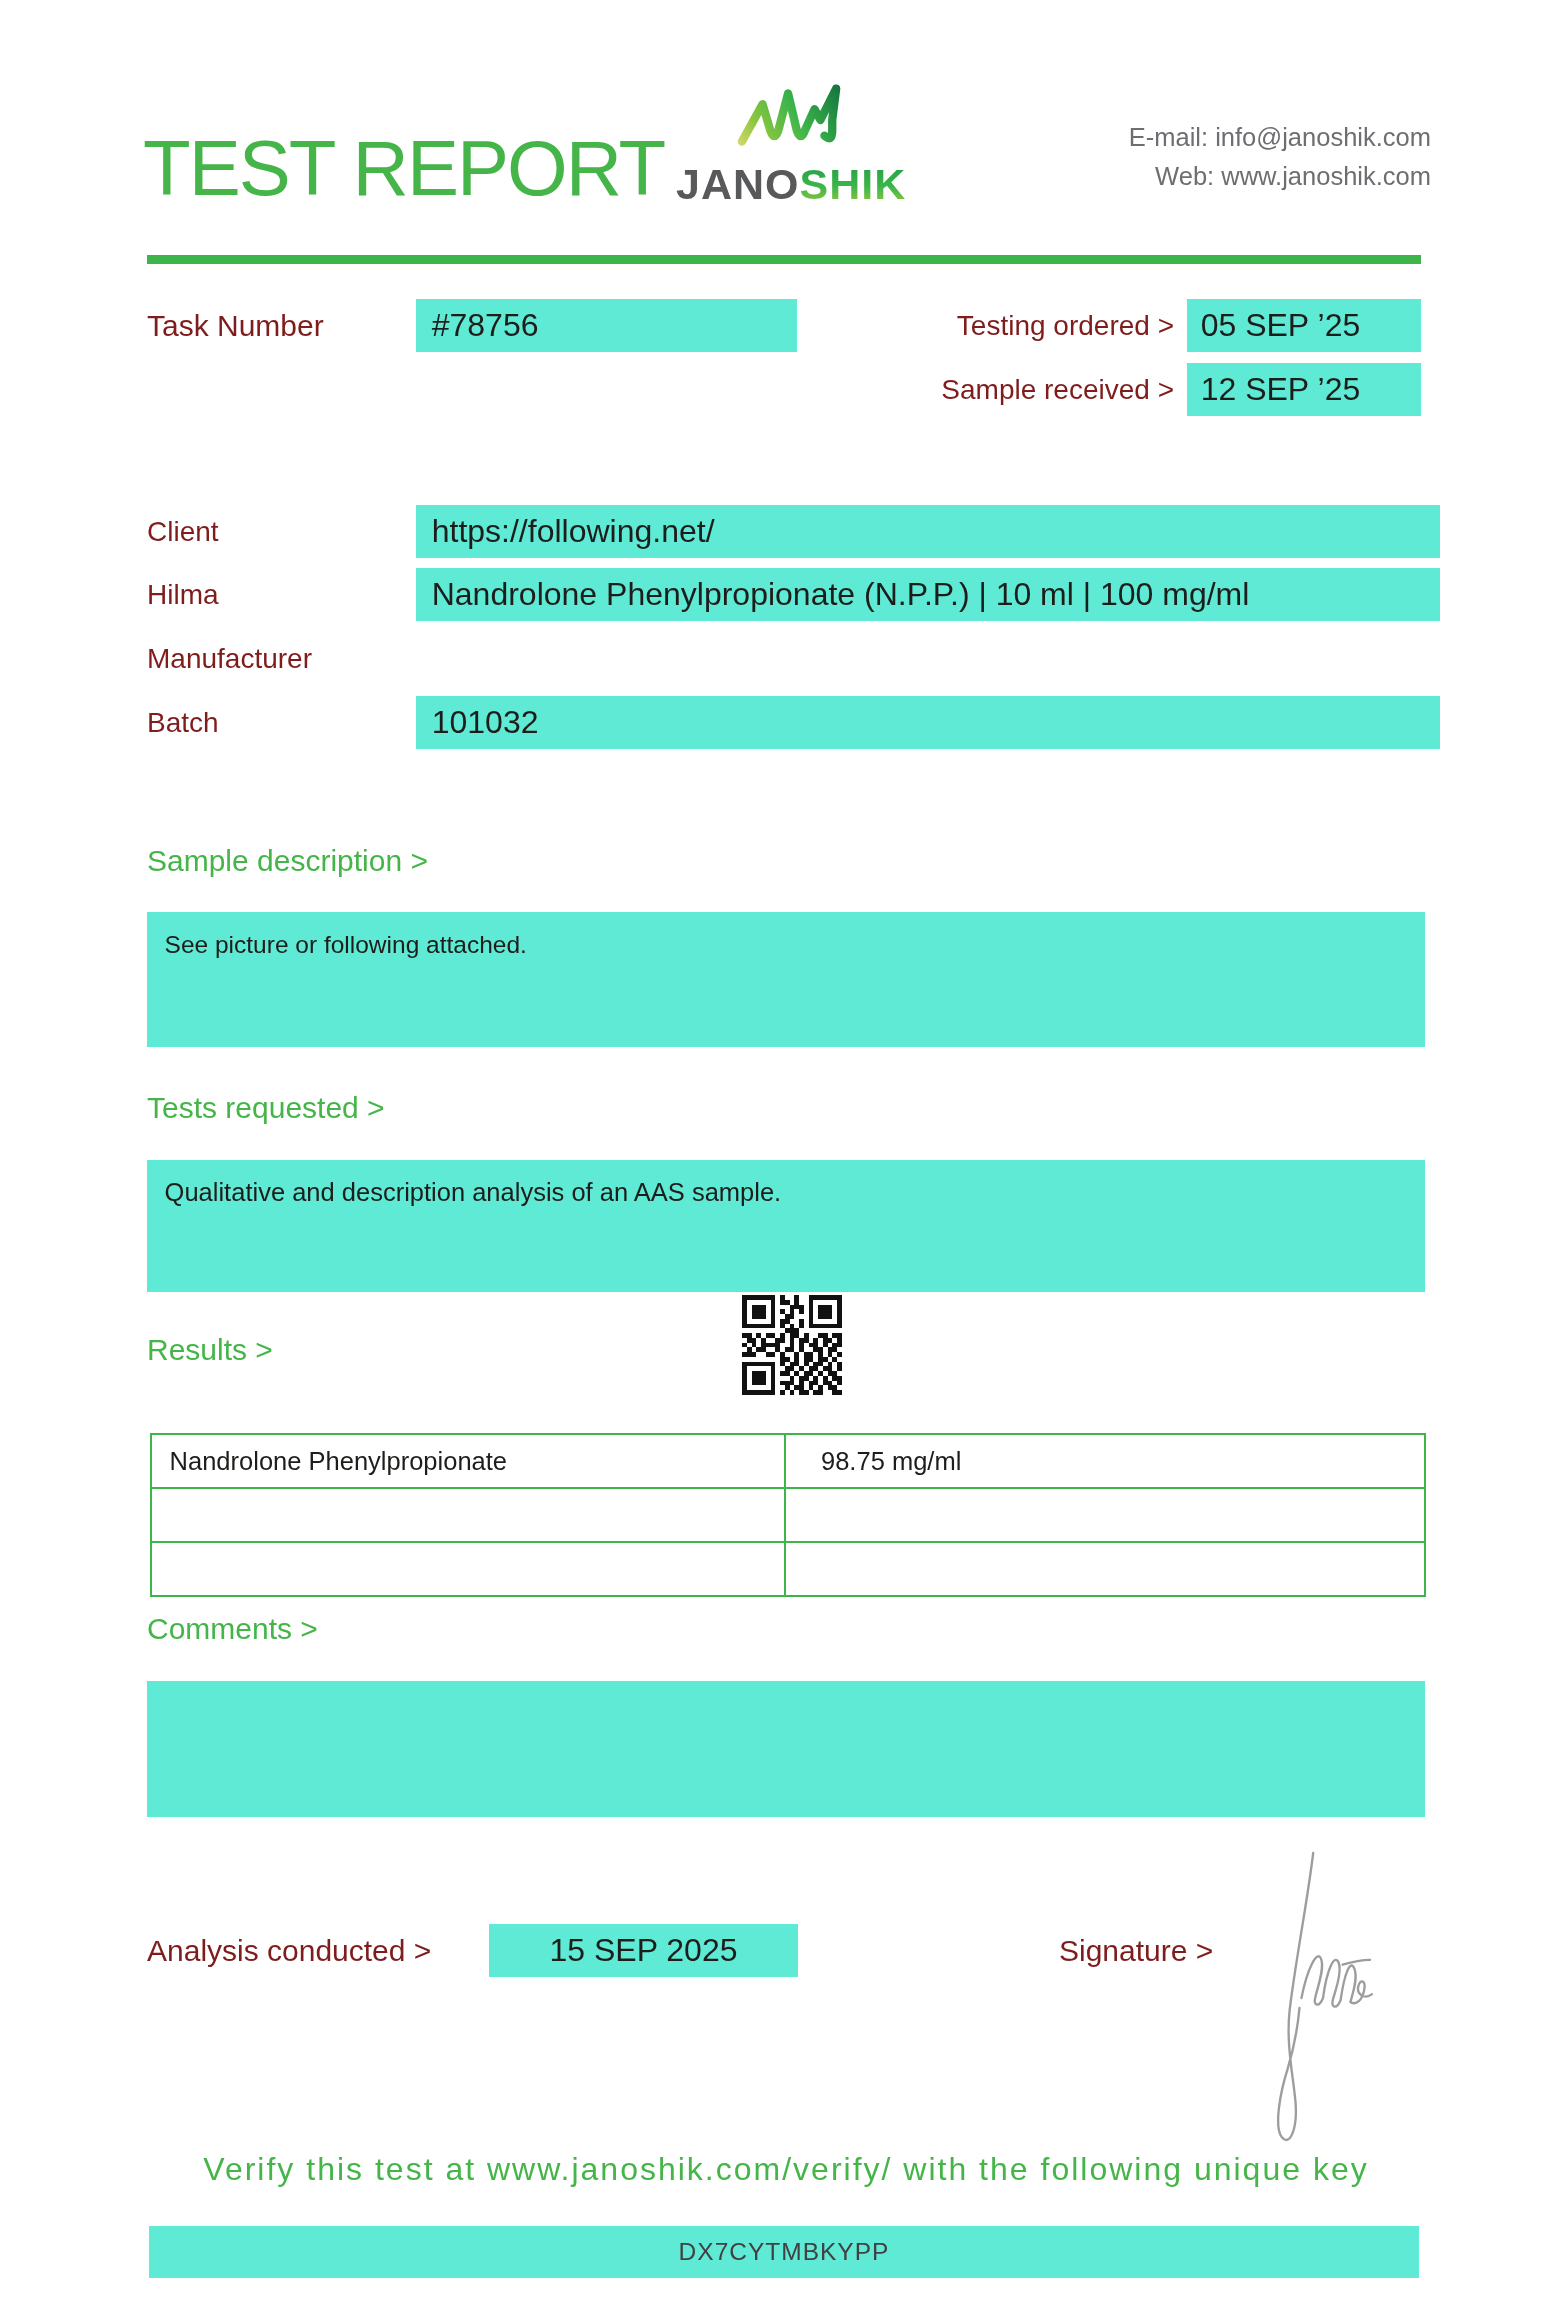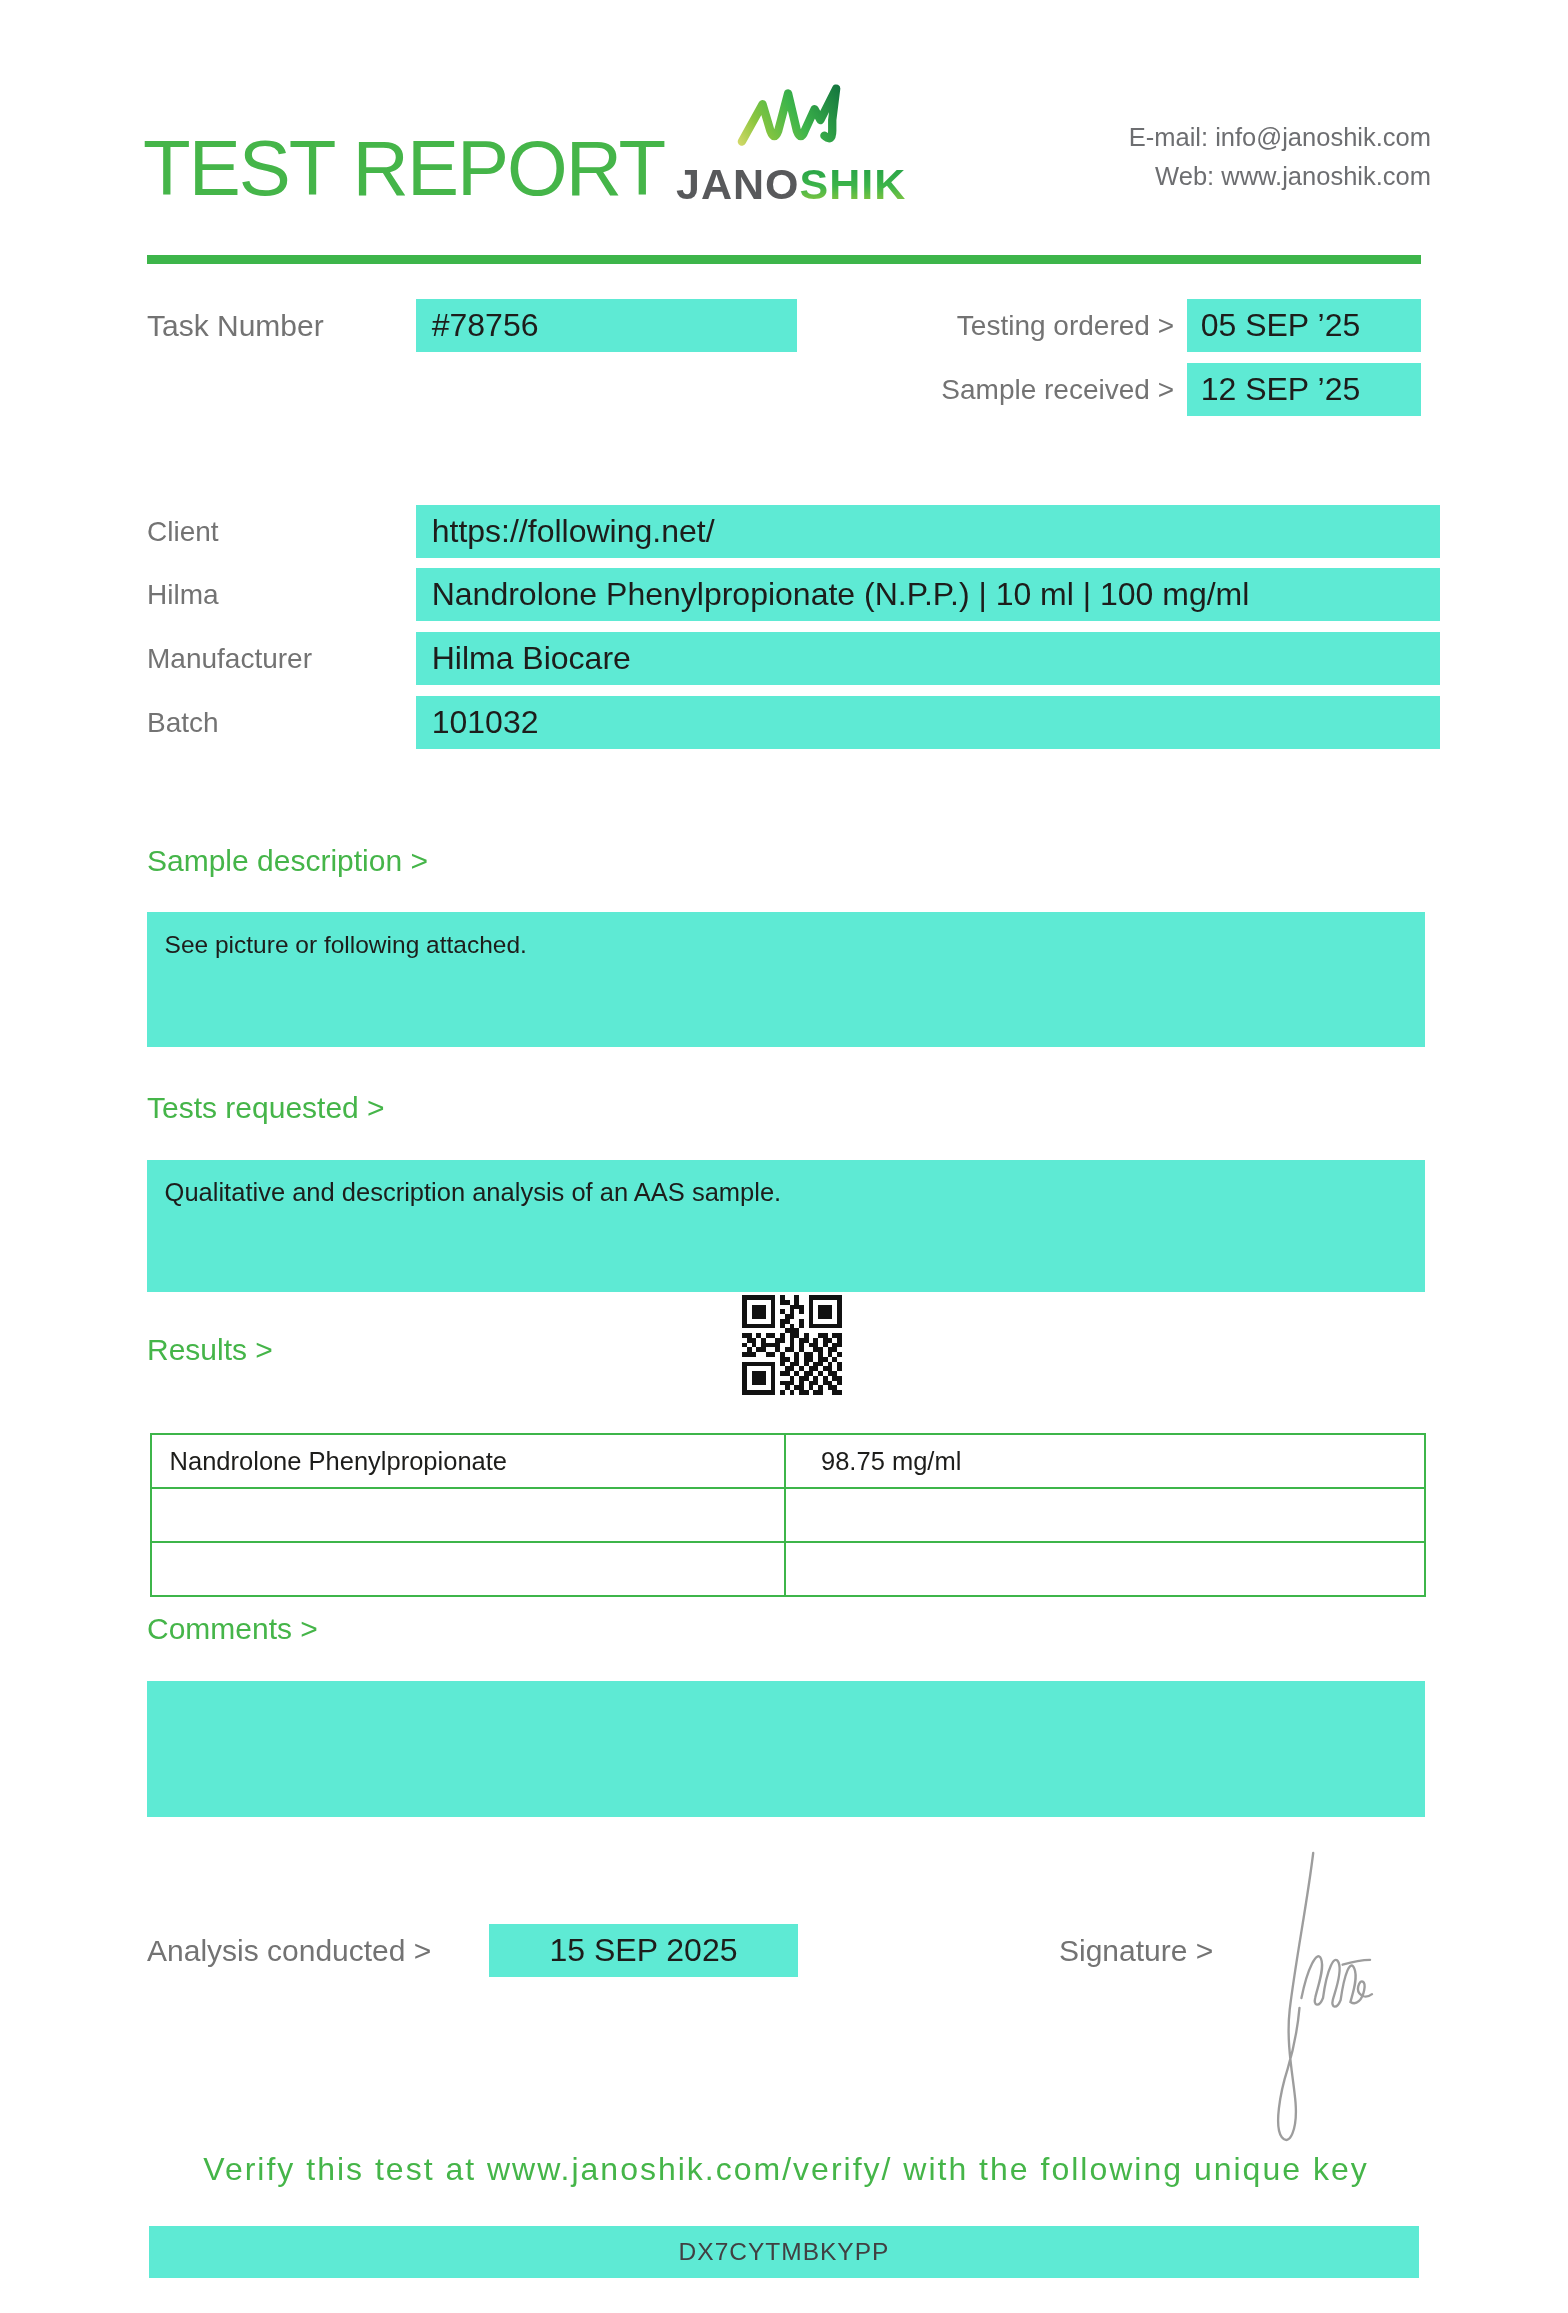--- a/index.html
+++ b/index.html
@@ -11,21 +11,21 @@
   .graybox{background:#5eead4;}
   
   .title{left:143px;top:129px;font-size:78px;letter-spacing:-2px;font-weight:400;line-height:1;color:#45b549;}
   .logo-icon{left:737px;top:80px;}
   .logo-text{left:676px;top:161px;width:225px;text-align:center;font-size:43px;font-weight:bold;letter-spacing:1px;line-height:1.1;}
   .logo-jano{color:#58595b;}
   .logo-shik{background:linear-gradient(180deg,#1f9c46 0%,#3db54a 55%,#9ecb3b 100%);-webkit-background-clip:text;background-clip:text;color:transparent;}
   .contact{left:1019px;top:118px;width:412px;text-align:right;font-size:25.5px;color:#6d6e71;line-height:39px;}
   .rule{left:147px;top:255px;width:1274px;height:8.8px;background:#3db54a;}
   
-  .rowlabel{font-size:28px;color:#737373;line-height:53px;height:53px;white-space:nowrap;}
+  .rowlabel{font-size:28px;color:#7f1d1d;line-height:53px;height:53px;white-space:nowrap;}
   .seclabel{font-size:30px;color:#45b549;line-height:43px;height:43px;white-space:nowrap;}
   .valbox{height:53px;line-height:53px;font-size:32px;white-space:nowrap;}
   .pad{padding-left:15.7px;}
   .rlabel{text-align:right;}
   
   .bigbox{width:1278px;}
   .bigbox .inner{padding:15.7px 17.6px;font-size:24.5px;line-height:33px;}
   
   .rtable{left:150px;top:1401px;width:1276px;border:2.9px solid #3db54a;box-sizing:border-box;background:#ffffff;margin-top:32px;}
   .trow{display:flex;height:52px;border-bottom:2.9px solid #3db54a;}
@@ -81,21 +81,20 @@
   <div class="abs rowlabel rlabel" style="left:882px;top:363px;width:292px;">Sample received &gt;</div>
   <div class="abs graybox valbox" style="left:1187px;top:363px;width:234px;padding-left:13.7px;box-sizing:border-box;">12 SEP ’25</div>
 
   <div class="abs rowlabel" style="left:147px;top:505px;">Client</div>
   <div class="abs graybox valbox pad" style="left:416px;top:505px;width:1008px;">https://following.net/</div>
 
   <div class="abs rowlabel" style="left:147px;top:568px;">Hilma</div>
   <div class="abs graybox valbox pad" style="left:416px;top:568px;width:1008px;">Nandrolone Phenylpropionate (N.P.P.) | 10 ml | 100 mg/ml</div>
 
   <div class="abs rowlabel" style="left:147px;top:632px;">Manufacturer</div>
-  <div class="abs graybox valbox pad" style="left:416px;top:632px;width:1008px;">Hilma Biocare</div>
 
   <div class="abs rowlabel" style="left:147px;top:696px;">Batch</div>
   <div class="abs graybox valbox pad" style="left:416px;top:696px;width:1008px;">101032</div>
 
   <div class="abs seclabel" style="left:147px;top:839px;">Sample description &gt;</div>
   <div class="abs graybox bigbox" style="left:147px;top:912px;height:135px;">
     <div class="inner">See picture or following attached.</div>
   </div>
 
   <div class="abs seclabel" style="left:147px;top:1086px;">Tests requested &gt;</div>

